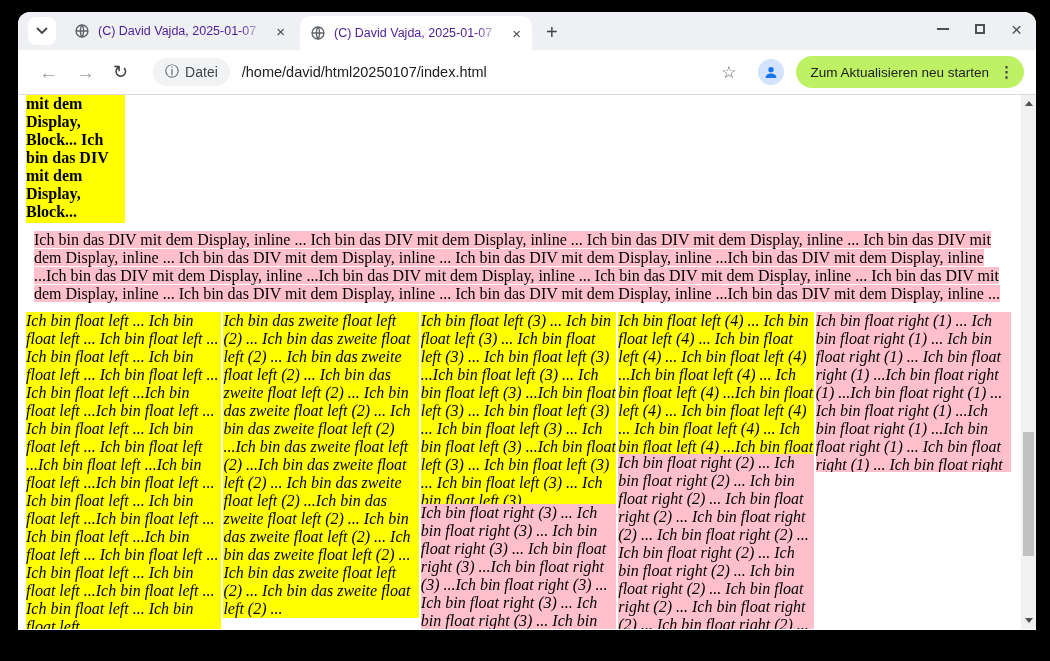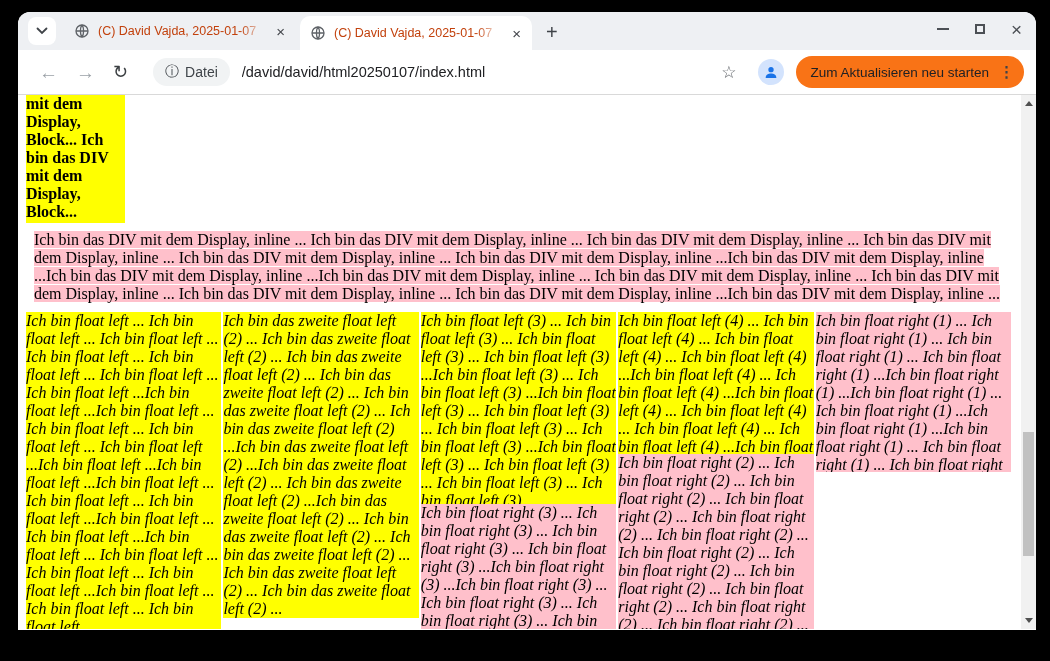--- a/index.html
+++ b/index.html
@@ -17,21 +17,21 @@
     height:38px; background:#eef0f3; display:flex; align-items:flex-end; position:relative;
   }
   .chevron-btn {
     width:28px; height:28px; background:#fff; border-radius:8px; margin:0 8px 5px 10px;
     display:flex; align-items:center; justify-content:center; flex:0 0 auto;
   }
   .tab {
     display:flex; align-items:center; gap:8px; padding:0 8px 0 10px; height:38px; width:232px; flex:0 0 auto;
   }
   .tab .title {
-    font-size:12.5px; color:#c2410c; white-space:nowrap; overflow:hidden; flex:1;
+    font-size:12.5px; color:#4c1d95; white-space:nowrap; overflow:hidden; flex:1;
     -webkit-mask-image:linear-gradient(to right,#000 85%,transparent);
             mask-image:linear-gradient(to right,#000 85%,transparent);
   }
   .tab .tab-close { font-size:15px; color:#44474c; line-height:1; padding:1px 3px; border-radius:50%; }
   .tab.active {
     background:#fff; height:34px; border-radius:10px 10px 0 0; margin-left:4px;
   }
   .newtab { font-size:20px; color:#3f4348; margin:0 0 8px 14px; line-height:1; }
   .winbtns {
     position:absolute; right:14px; top:0; height:34px; display:flex; align-items:center; gap:26px;
@@ -52,21 +52,21 @@
     align-items:center; color:#3f4449; font-size:14px; margin-left:16px; flex:0 0 auto;
   }
   .chip .info { font-size:14px; color:#3f4449; }
   .url { font-size:14.5px; color:#202124; margin-left:12px; flex:1; white-space:nowrap; overflow:hidden; }
   .star { font-size:17px; color:#5f6368; padding:0 10px; }
   .avatar {
     width:26px; height:26px; border-radius:50%; background:#d3e3fd; margin:0 12px;
     display:flex; align-items:center; justify-content:center; flex:0 0 auto;
   }
   .update-pill {
-    background:#f97316; border-radius:16px; height:32px; display:flex; align-items:center;
+    background:#bef264; border-radius:16px; height:32px; display:flex; align-items:center;
     padding:0 10px 0 14px; font-size:13.5px; color:#202124; gap:10px; flex:0 0 auto;
   }
   .menu-dots { font-size:15px; color:#3f4348; font-weight:bold; }
   
   .content {
     position:relative; height:534px; background:#fff; overflow:hidden;
     font-family:"Liberation Serif","DejaVu Serif",serif; font-size:16px; line-height:18px; color:#000;
   }
   .content-inner { margin:0 25px 0 8px; }
   .block-top { width:99px; height:128px; overflow:hidden;font-weight:bold; }
@@ -137,21 +137,21 @@
   <div class="toolbar">
     <span class="navbtn">←</span>
     <span class="navbtn">→</span>
     <span class="reload">↻</span>
 
     <span class="chip">
       <span class="info">ⓘ</span>
       <span>Datei</span>
     </span>
 
-    <span class="url">/david/david/html20250107/index.html</span>
+    <span class="url">/home/david/html20250107/index.html</span>
 
     <span class="star">☆</span>
 
     <span class="avatar">
       <span>
         <svg width="16" height="16" viewBox="0 0 24 24" fill="#1a73e8">
             <circle cx="12" cy="8.5" r="4"></circle>
             <path d="M4 20.5c0-4.2 4-6.2 8-6.2s8 2 8 6.2v.5H4z"></path>
           </svg>
       </span>

